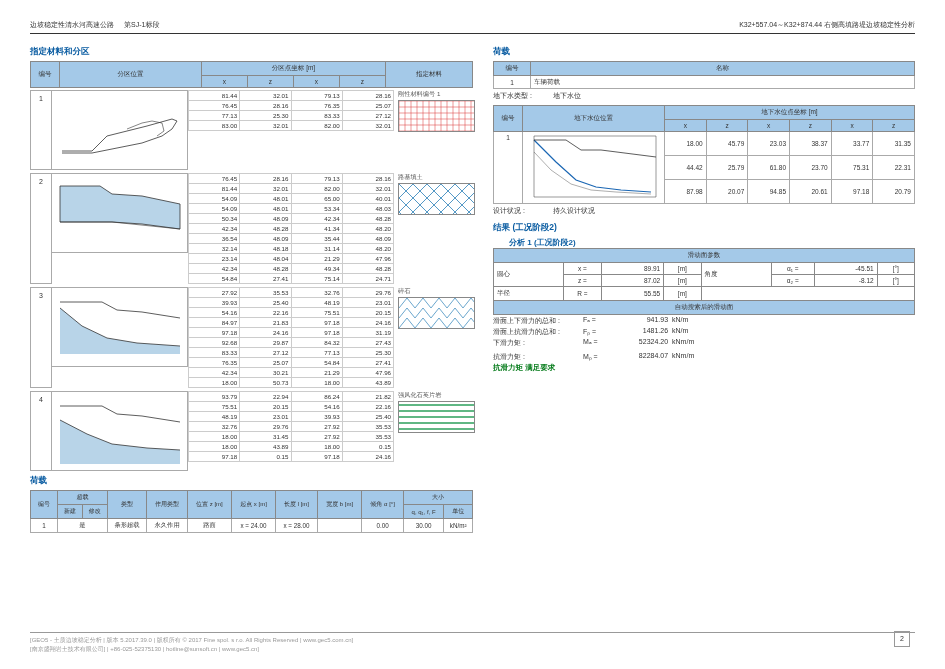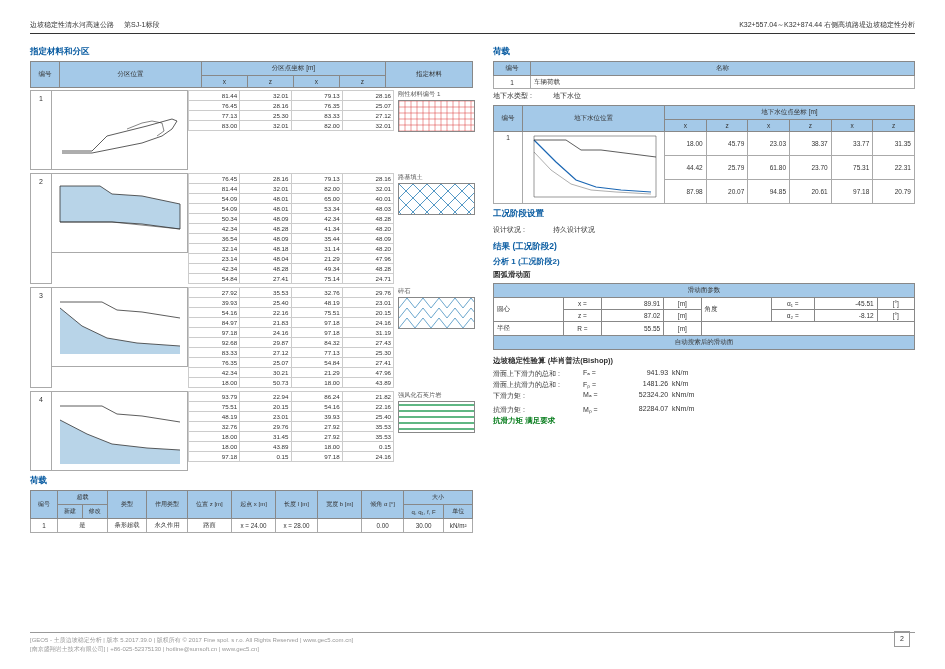--- a/index.html
+++ b/index.html
@@ -3,21 +3,21 @@
   <meta charset="utf-8">
   <style>
     body { margin: 0; font-family: Arial, sans-serif; background: #f5f5f5; font-size: 7px; color: #333; }
     .page { width: 945px; height: 669px; margin: 0 auto; background: #fff; position: relative; padding: 20px 30px; box-sizing: border-box; }
     .header { display: flex; justify-content: space-between; border-bottom: 0.5px solid #333; padding-bottom: 3px; margin-bottom: 8px; font-size: 7px; }
     .header-left { display: flex; gap: 10px; }
     .content { display: flex; gap: 20px; }
     .col { flex: 1; }
     .section-title { color: #0b5da2; font-size: 8.5px; font-weight: bold; margin: 4px 0 3px 0; }
     .subsection { font-size: 7.5px; margin: 3px 0; }
-    .blue-link { color: #0b5da2; font-weight: bold; }
+    .blue-link { color: #0b5da2; font-weight: bold; margin-left: 16px; }
     table { border-collapse: collapse; width: 100%; font-size: 6.5px; }
     th { background: #a4c9e8; color: #333; border: 0.5px solid #888; padding: 2px 3px; font-weight: normal; text-align: center; }
     td { border: 0.5px solid #aaa; padding: 1.5px 3px; text-align: center; background: #fff; }
     td.num { text-align: right; }
     .mat-block { display: flex; margin-bottom: 3px; }
     .mat-no { width: 20px; text-align: center; border: 0.5px solid #aaa; padding-top: 4px; display: flex; align-items: flex-start; justify-content: center; }
     .mat-svg { width: 135px; height: 78px; border: 0.5px solid #aaa; border-left: none; }
     .mat-data { flex: 1; }
     .coord-table td { border: 0.5px solid #ccc; padding: 1px 2px; font-size: 6.2px; }
     .pattern-box { width: 75px; margin-left: 4px; }
@@ -468,29 +468,27 @@
           <td class="num">87.98</td>
               <td class="num">20.07</td>
           <td class="num">94.85</td>
               <td class="num">20.61</td>
           <td class="num">97.18</td>
               <td class="num">20.79</td>
         </tr>
       </tbody>
         </table>
 
-      <div class="section-title">工况阶段设置</div>
       <div class="gw-row">
         <span class="label">设计状况 :</span>
         <span>持久设计状况</span>
       </div>
 
       <div class="section-title">结果 (工况阶段2)</div>
       <div class="blue-link" style="font-size:8px">分析 1 (工况阶段2)</div>
-      <div class="subsection" style="font-weight:bold">圆弧滑动面</div>
 
       <table class="slide-param-table">
         <tbody>
             <tr>
               <td colspan="8" class="hdr">滑动面参数</td>
             </tr>
         <tr>
           <td rowspan="2" style="width:40px;text-align:left">圆心</td>
           <td style="width:18px">x =</td>
               <td class="num" style="width:35px">89.91</td>
@@ -514,21 +512,20 @@
               <td class="num">55.55</td>
               <td>[m]</td>
           <td colspan="4"></td>
         </tr>
         <tr>
               <td colspan="8" class="hdr">自动搜索后的滑动面</td>
             </tr>
       </tbody>
         </table>
 
-      <div class="subsection" style="font-weight:bold;margin-top:6px">边坡稳定性验算 (毕肖普法(Bishop))</div>
       <div class="kv-row">
           <span class="k">滑面上下滑力的总和 :</span>
           <span class="s">Fₐ =</span>
           <span class="v">941.93</span>
           <span class="u">kN/m</span>
         </div>
       <div class="kv-row">
           <span class="k">滑面上抗滑力的总和 :</span>
           <span class="s">Fₚ =</span>
           <span class="v">1481.26</span>

